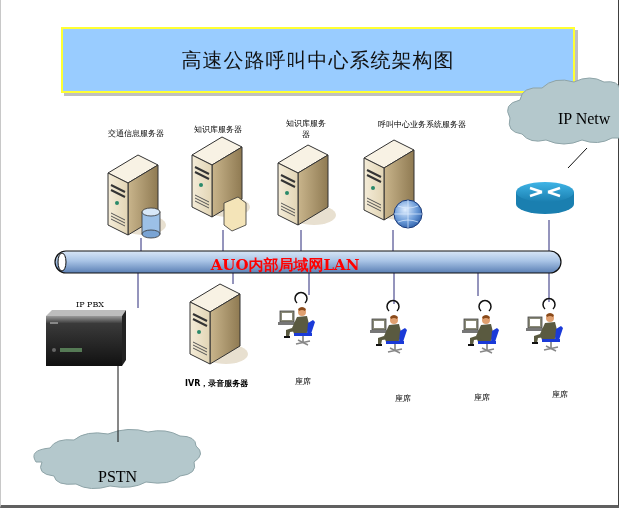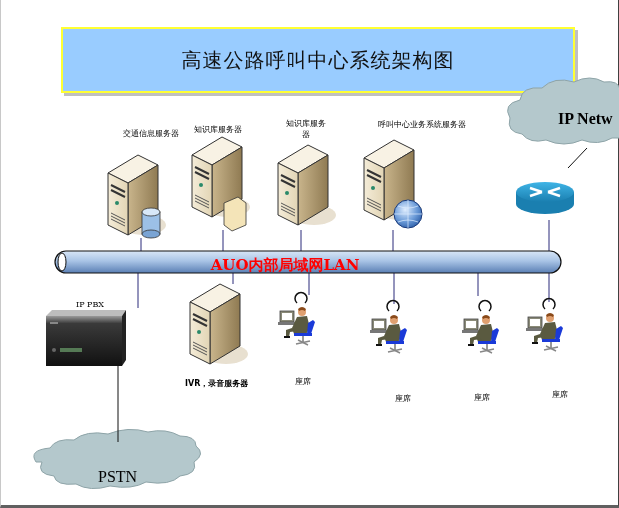--- a/index.html
+++ b/index.html
@@ -159,26 +159,26 @@
       <use href="#agent"></use>
     </g>
   <g transform="translate(462,305)">
       <use href="#agent"></use>
     </g>
   <g transform="translate(526,303)">
       <use href="#agent"></use>
     </g>
 </svg>
 
-<span class="cloud-text" style="left:558px;top:110px;font-weight:bold;">IP Netw</span>
+<span class="cloud-text" style="left:558px;top:110px;">IP Netw</span>
 <span class="cloud-text" style="left:98px;top:468px;">PSTN</span>
 
 <span class="lan-text">AUO内部局域网LAN</span>
 
-<span class="lbl" style="left:116px;top:128px;width:70px;white-space:normal;font-family:Liberation Mono, monospace;">交通信息服务器</span>
+<span class="lbl" style="left:101px;top:128px;width:70px;white-space:normal;font-family:Liberation Mono, monospace;">交通信息服务器</span>
 <span class="lbl" style="left:194px;top:124px;">知识库服务器</span>
 <span class="lbl" style="left:286px;top:118px;width:40px;white-space:normal;">知识库服务器</span>
 <span class="lbl" style="left:359px;top:119px;padding-left:19px;">呼叫中心业务系统服务器</span>
 
 <span class="lbl" style="left:76px;top:299px;font-family:'DejaVu Serif',serif;text-align:center;">IP PBX</span>
 <span class="lbl" style="left:185px;top:378px;font-weight:bold;">IVR，录音服务器</span>
 
 <span class="lbl" style="left:295px;top:376px;">座席</span>
 <span class="lbl" style="left:395px;top:393px;">座席</span>
 <span class="lbl" style="left:474px;top:392px;">座席</span>

